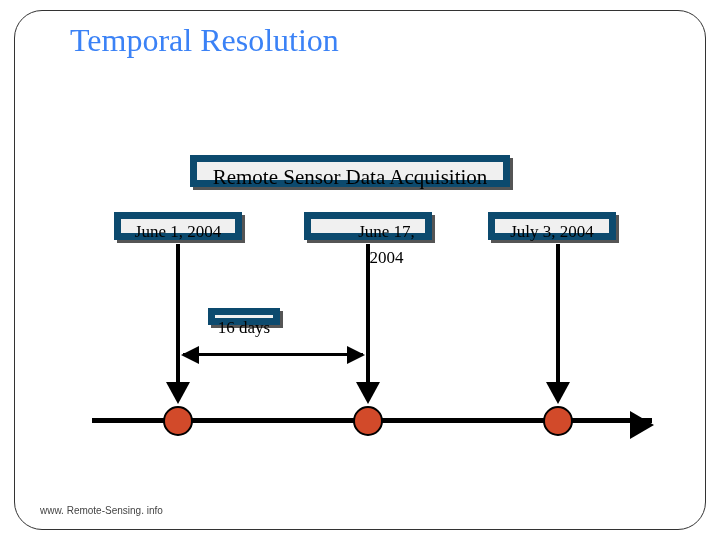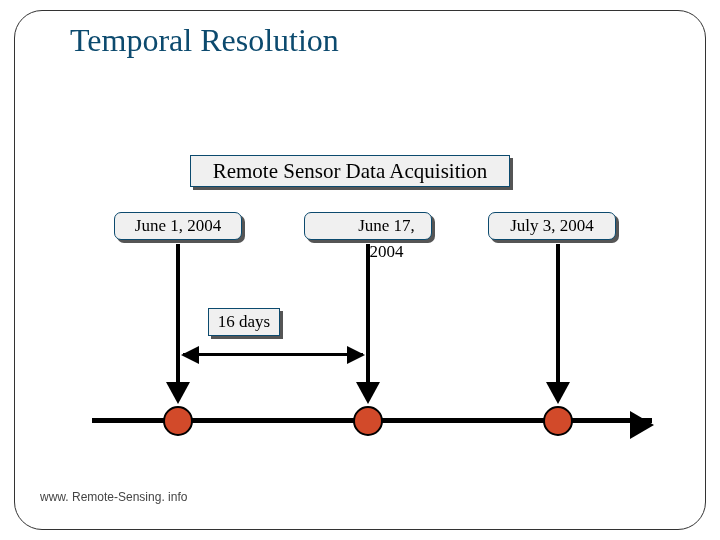--- a/index.html
+++ b/index.html
@@ -24,54 +24,53 @@
     height: 520px;
     border: 1px solid #333;
     border-radius: 28px;
     box-sizing: border-box;
   }
   .title {
     position: absolute;
     left: 70px;
     top: 22px;
     font-size: 32px;
-    color: #0c4a6e;
+    color: #3b82f6;
   }
   .box {
     position: absolute;
     background: #f0f0f0;
-    border: 1px solid #0c4a6e;
+    border: 7px solid #0c4a6e;
     box-shadow: 3px 3px 0 #555;
     text-align: center;
     box-sizing: border-box;
   }
   .header-box {
     left: 190px;
     top: 155px;
     width: 320px;
     height: 32px;
     font-size: 21px;
     line-height: 30px;
   }
   .date-box {
     top: 212px;
     width: 128px;
     height: 28px;
     font-size: 17px;
     line-height: 26px;
-    border-radius: 7px;
   }
   .date1 { left: 114px; }
   .date2 { left: 304px; padding-left: 37px; }
   .date3 { left: 488px; }
   .interval-box {
     left: 208px;
     top: 308px;
     width: 72px;
-    height: 28px;
+    height: 17px;
     font-size: 17px;
     line-height: 26px;
   }
   
   .timeline {
     position: absolute;
     left: 92px;
     top: 418px;
     width: 560px;
     height: 0;
@@ -150,23 +149,23 @@
   }
   .harrow::after {
     right: -2px;
     border-left: 18px solid #000;
     border-top: 9px solid transparent;
     border-bottom: 9px solid transparent;
   }
   .footer {
     position: absolute;
     left: 40px;
-    bottom: 36px;
+    bottom: 24px;
     font-family: Arial, Helvetica, sans-serif;
-    font-size: 12px;
+    font-size: 10px;
     color: #444;
   }
 </style>
 </head>
 <body>
 
 <div class="slide">
   <div class="frame"></div>
 
   <div class="title">Temporal Resolution</div>

